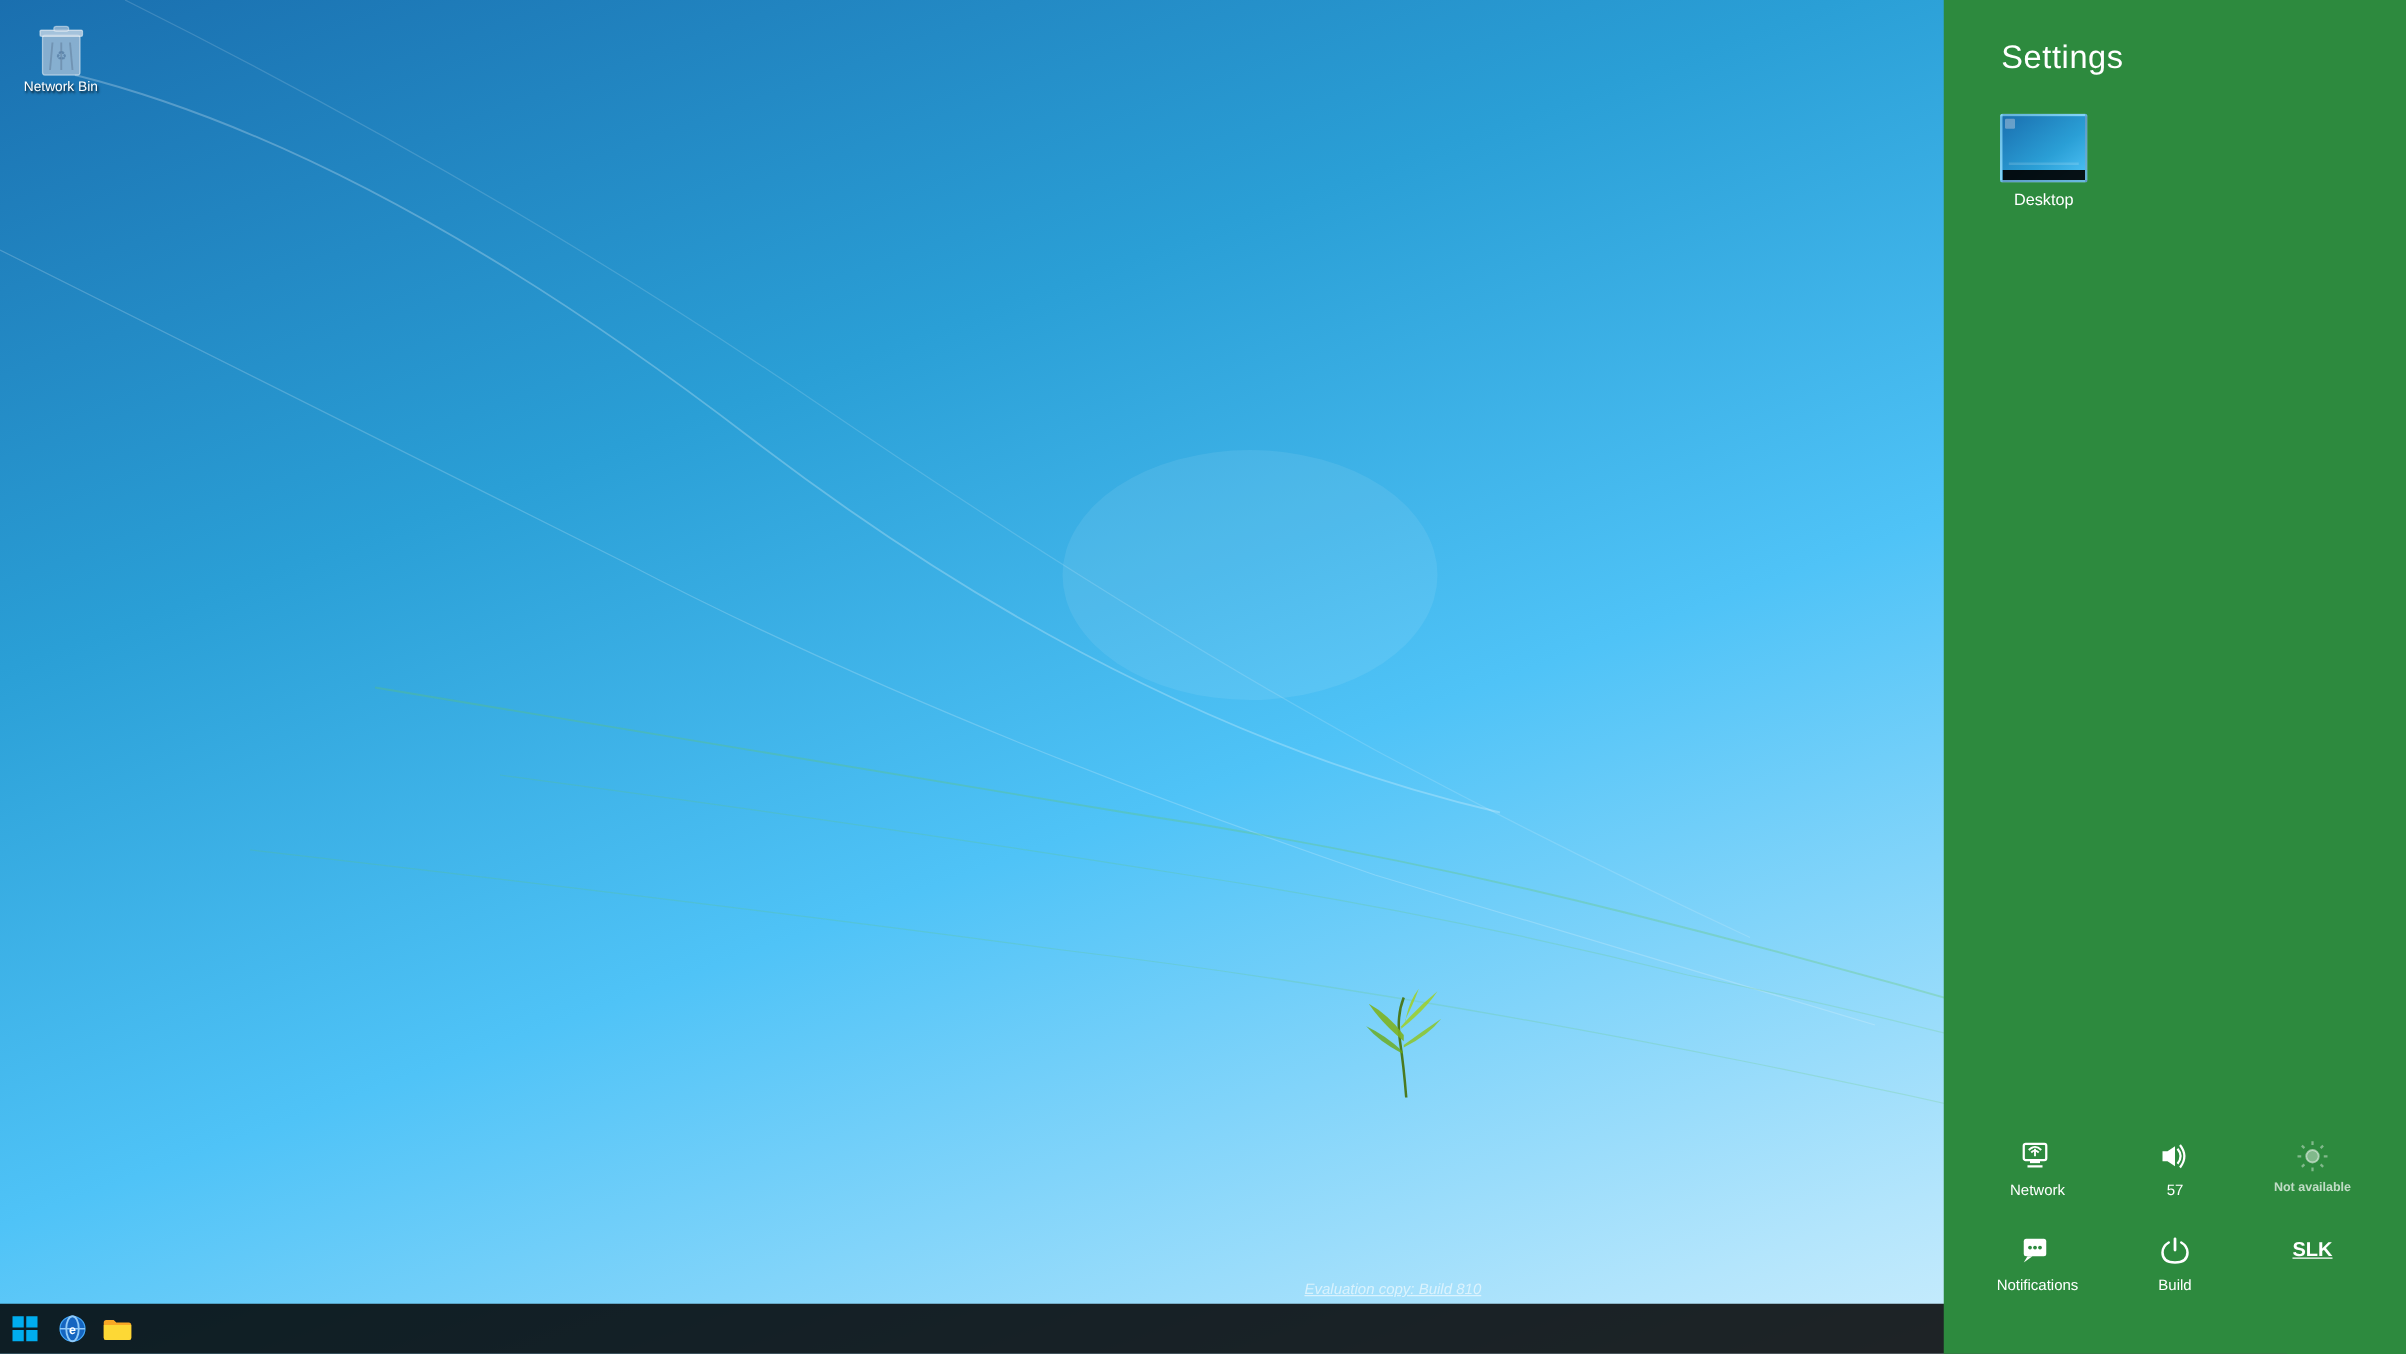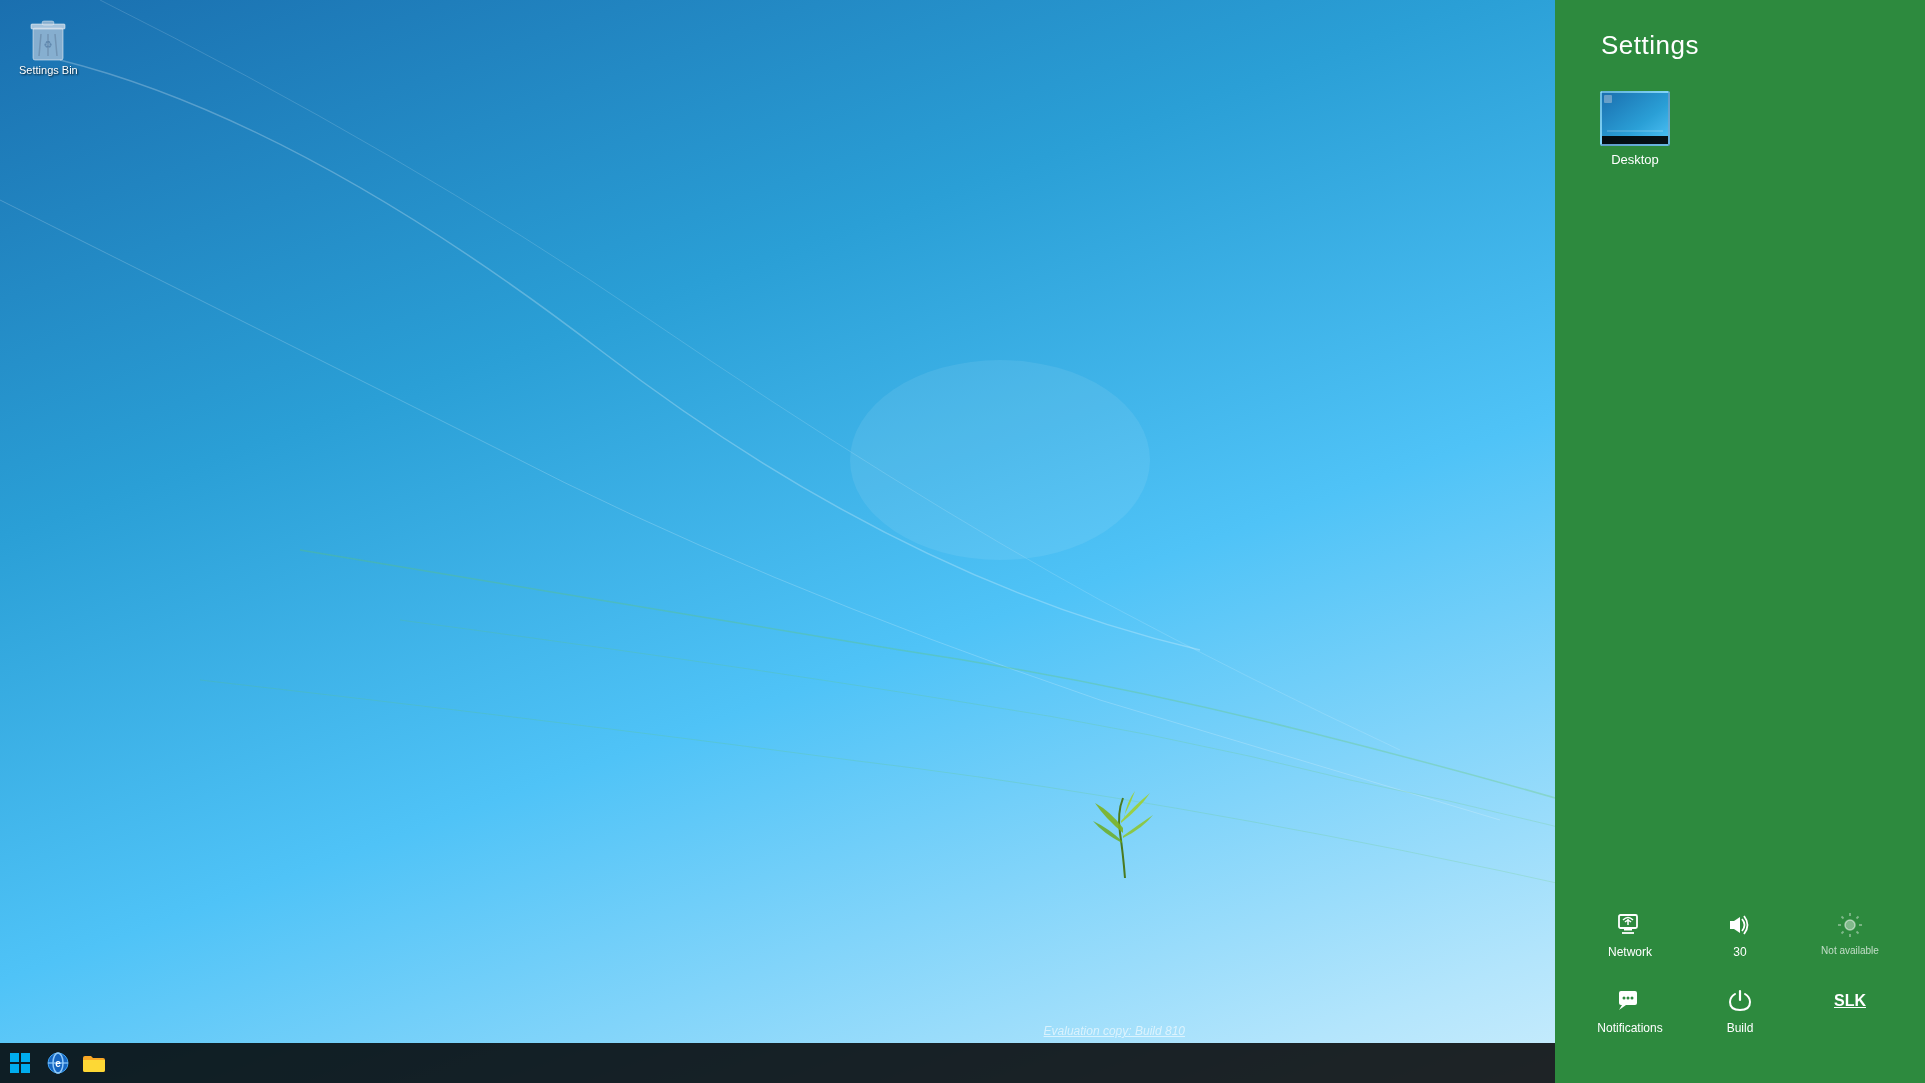--- a/index.html
+++ b/index.html
@@ -257,21 +257,21 @@
 
         <rect x="14" y="7" width="12" height="4" rx="2" fill="rgba(180,200,220,0.7)" stroke="rgba(255,255,255,0.4)" stroke-width="1"></rect>
 
         <line x1="13" y1="20" x2="11" y2="42" stroke="rgba(100,130,160,0.6)" stroke-width="1.5"></line>
         <line x1="20" y1="20" x2="20" y2="42" stroke="rgba(100,130,160,0.6)" stroke-width="1.5"></line>
         <line x1="27" y1="20" x2="29" y2="42" stroke="rgba(100,130,160,0.6)" stroke-width="1.5"></line>
 
         <text x="20" y="34" text-anchor="middle" font-size="10" fill="rgba(80,120,160,0.7)">♻</text>
       </svg>
     </div>
-    <span class="icon-label">Settings Bin</span>
+    <span class="icon-label">Network Bin</span>
   </div>
 
   <div id="eval-copy">Evaluation copy: Build 810</div>
 </div>
 
 <div id="taskbar">
 
   <div class="taskbar-start">
     <svg width="24" height="24" viewBox="0 0 24 24" xmlns="http://www.w3.org/2000/svg">
       <rect x="2" y="2" width="9" height="9" fill="#00adef"></rect>
@@ -345,38 +345,38 @@
       </div>
 
       <div class="settings-tile">
         <div class="settings-tile-icon">
           <svg class="icon-svg" viewBox="0 0 28 28" xmlns="http://www.w3.org/2000/svg">
             <polygon points="4,10 4,18 8,18 14,22 14,6 8,10" fill="white"></polygon>
             <path d="M16 8 Q21 14 16 20" stroke="white" stroke-width="1.8" fill="none"></path>
             <path d="M18 5 Q25 14 18 23" stroke="white" stroke-width="1.8" fill="none"></path>
           </svg>
         </div>
-        <span class="settings-tile-label">30</span>
+        <span class="settings-tile-label">57</span>
       </div>
 
       <div class="settings-tile">
         <div class="settings-tile-icon">
           <svg class="icon-svg" viewBox="0 0 28 28" xmlns="http://www.w3.org/2000/svg">
             <circle cx="14" cy="14" r="5" fill="rgba(255,255,255,0.4)" stroke="rgba(255,255,255,0.5)" stroke-width="1.5"></circle>
             <line x1="14" y1="2" x2="14" y2="5" stroke="rgba(255,255,255,0.4)" stroke-width="1.8"></line>
             <line x1="14" y1="23" x2="14" y2="26" stroke="rgba(255,255,255,0.4)" stroke-width="1.8"></line>
             <line x1="2" y1="14" x2="5" y2="14" stroke="rgba(255,255,255,0.4)" stroke-width="1.8"></line>
             <line x1="23" y1="14" x2="26" y2="14" stroke="rgba(255,255,255,0.4)" stroke-width="1.8"></line>
             <line x1="5.5" y1="5.5" x2="7.5" y2="7.5" stroke="rgba(255,255,255,0.4)" stroke-width="1.8"></line>
             <line x1="20.5" y1="20.5" x2="22.5" y2="22.5" stroke="rgba(255,255,255,0.4)" stroke-width="1.8"></line>
             <line x1="22.5" y1="5.5" x2="20.5" y2="7.5" stroke="rgba(255,255,255,0.4)" stroke-width="1.8"></line>
             <line x1="7.5" y1="20.5" x2="5.5" y2="22.5" stroke="rgba(255,255,255,0.4)" stroke-width="1.8"></line>
           </svg>
         </div>
-        <span class="settings-tile-label" style="font-size:10px; color: rgba(255,255,255,0.7);">Not available</span>
+        <span class="settings-tile-label" style="font-size:10px; color: rgba(255,255,255,0.7); font-weight: bold;">Not available</span>
       </div>
     </div>
 
     <div class="settings-row">
 
       <div class="settings-tile">
         <div class="settings-tile-icon">
           <svg class="icon-svg" viewBox="0 0 28 28" xmlns="http://www.w3.org/2000/svg">
 
             <rect x="3" y="4" width="18" height="14" rx="2" fill="white"></rect>

